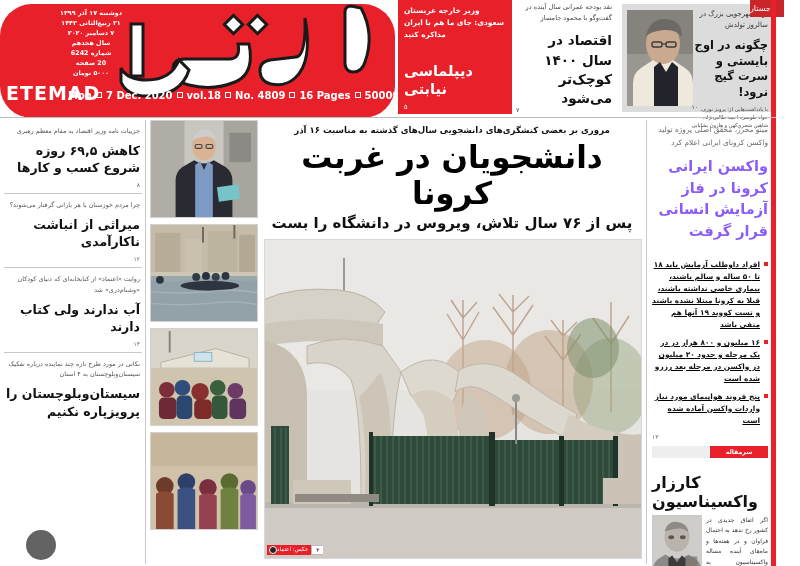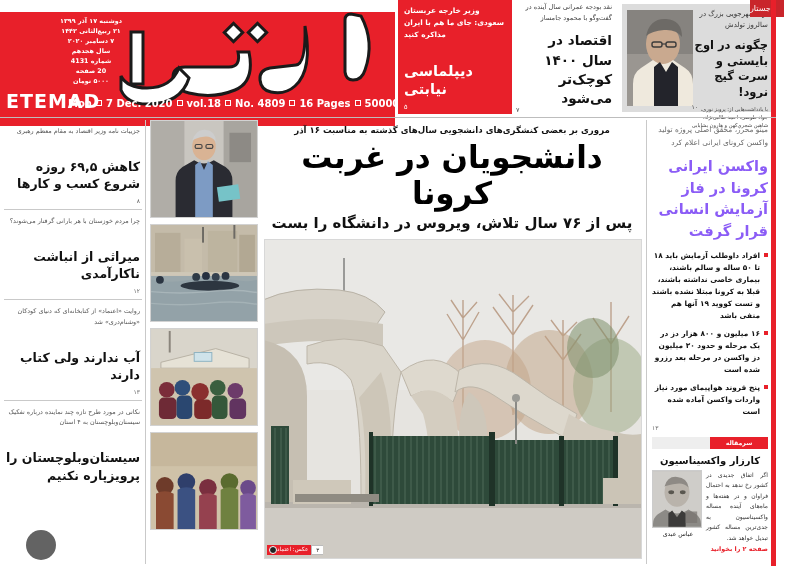--- a/index.html
+++ b/index.html
@@ -2,21 +2,21 @@
 <html><head>
 <meta charset="utf-8">
 <style>
   html,body{margin:0;padding:0;background:#ffffff;}
   body{width:800px;height:566px;overflow:hidden;
        font-family:"DejaVu Sans","Liberation Sans",sans-serif;
        direction:rtl;}
   .page{position:relative;width:800px;height:566px;background:#fff;}
 
   
-  .masthead{position:absolute;left:0;top:12px;width:395px;height:114px;background:#e8202a;overflow:hidden;}
+  .masthead{position:absolute;left:0;top:4px;width:395px;height:114px;background:#e8202a;overflow:hidden;border-radius:32px;}
   .logo-art{position:absolute;right:6px;top:-4px;width:280px;height:104px;}
   .etemad-latin{position:absolute;left:6px;bottom:14px;font-family:"DejaVu Sans","Liberation Sans",sans-serif;
      font-weight:bold;font-size:19px;color:#fff;letter-spacing:1px;direction:ltr;}
   .issueline{position:absolute;left:68px;bottom:17px;direction:ltr;color:#fff;font-size:10px;
      font-weight:bold;white-space:nowrap;}
   .issueline span.sq{display:inline-block;width:4px;height:4px;border:1px solid #fff;margin:0 4px 0 4px;vertical-align:1px;}
   .datebox{position:absolute;left:58px;top:5px;width:66px;text-align:center;color:#fff;
      font-size:6.4px;line-height:1.55;direction:rtl;font-weight:bold;}
 
   
@@ -48,49 +48,49 @@
 
   
   .hr-main{position:absolute;left:0;top:117px;width:776px;height:1px;background:#bdbdbd;}
   .v-left{position:absolute;left:145px;top:120px;width:1px;height:444px;background:#c9c9c9;}
   .v-right{position:absolute;left:646px;top:120px;width:1px;height:444px;background:#c9c9c9;}
 
   
   .leftcol{position:absolute;left:2px;top:120px;width:142px;height:444px;}
   .lbrief{position:relative;box-sizing:border-box;padding:6px 4px 2px 4px;text-align:right;}
   .lbrief .kicker{font-size:6.4px;line-height:1.7;color:#555;}
-  .lbrief .hl{margin-top:21px;font-size:12.5px;font-weight:bold;line-height:1.4;color:#111;}
+  .lbrief .hl{margin-top:5px;font-size:12.5px;font-weight:bold;line-height:1.4;color:#111;}
   .lbrief .pg{margin-top:4px;font-size:6px;color:#666;text-align:right;}
   .lsep{height:1px;background:#c9c9c9;margin:3px 2px 0 2px;}
   .thumbcol{position:absolute;left:148px;top:120px;width:110px;}
   .thumb{width:108px;height:auto;margin-bottom:6px;border:1px solid #d2d2d2;box-sizing:border-box;background:#ccc;}
 
   
   .center{position:absolute;left:262px;top:120px;width:380px;}
   .c-kicker{text-align:center;font-size:8.6px;font-weight:bold;color:#111;margin:4px 0 2px 0;line-height:1.5;}
   .c-head{text-align:center;font-size:31px;font-weight:bold;color:#000;line-height:1.18;letter-spacing:-0.5px;}
   .c-sub{text-align:center;font-size:15px;font-weight:bold;color:#111;margin-top:2px;line-height:1.3;}
   .mainphoto{position:relative;margin-top:5px;width:378px;height:320px;overflow:hidden;border:1px solid #d8d8d8;box-sizing:border-box;}
   .photocred{position:absolute;left:2px;bottom:3px;height:9px;display:flex;align-items:center;direction:rtl;}
   .photocred .lbl{background:#e8202a;color:#fff;font-size:5.6px;padding:1px 3px 1px 10px;line-height:1.3;position:relative;}
   .photocred .cam{position:absolute;left:2px;top:1px;width:6px;height:6px;border-radius:50%;background:#222;border:1px solid #fff;}
   .photocred .num{background:#fff;color:#111;font-size:5.6px;padding:1px 4px;border:1px solid #bbb;border-right:none;}
 
   
   .rightcol{position:absolute;left:650px;top:120px;width:120px;height:444px;text-align:right;}
   .r-kicker{font-size:7.4px;line-height:1.75;color:#6b6b6b;padding:4px 2px 0 2px;}
   .r-head{margin-top:6px;font-size:14.5px;font-weight:bold;line-height:1.5;color:#8b5cf6;padding:0 2px;}
-  .bullets{margin-top:7px;padding:0 2px;}
+  .bullets{margin-top:16px;padding:0 2px;text-decoration:underline;}
   .bullet{position:relative;font-size:7.4px;line-height:1.62;color:#111;font-weight:bold;margin-bottom:6px;padding-right:8px;}
   .bullet::before{content:"";position:absolute;right:0;top:3px;width:4px;height:4px;background:#e8202a;}
   .r-pg{font-size:6px;color:#666;text-align:left;padding:0 2px;}
   .sarmaghale-bar{margin:6px 2px 0 2px;height:12px;background:#eeeeee;position:relative;}
   .sarmaghale-bar .tag{position:absolute;right:0;top:0;height:12px;width:58px;background:#e8202a;color:#fff;
       font-size:6.2px;font-weight:bold;text-align:center;line-height:12px;}
-  .ed-title{margin:6px 2px 0 2px;font-size:10px;font-weight:bold;color:#111;text-align:center;}
+  .ed-title{margin:15px 2px 0 2px;font-size:16px;font-weight:bold;color:#111;text-align:left;}
   .ed-body{margin-top:4px;padding:0 2px;}
   .ed-text{width:62px;float:right;font-size:6px;line-height:1.75;color:#333;text-align:justify;}
   .ed-photo{width:50px;height:58px;float:left;background:#b9b9b9;overflow:hidden;border:1px solid #ccc;box-sizing:border-box;}
   .ed-name{clear:left;float:left;width:52px;text-align:center;font-size:6.2px;color:#222;margin-top:2px;}
   .ed-more{clear:both;padding-top:2px;font-size:6.4px;color:#e8202a;font-weight:bold;text-align:right;}
 
   
   .wm{position:absolute;left:26px;bottom:6px;display:flex;align-items:center;opacity:.96;}
   .wm .circ{width:30px;height:30px;border-radius:50%;background:#1f1f1f;opacity:.72;}
   .wm .txt{margin-left:5px;color:#fff;font-size:11px;font-weight:bold;line-height:1.15;direction:ltr;
@@ -117,21 +117,21 @@
           <rect x="142" y="18" width="13" height="13" transform="rotate(45 148.5 24.5)"></rect>
         </g>
       </svg>
     </div>
 
     <div class="datebox">
       <div>دوشنبه ۱۷ آذر ۱۳۹۹</div>
       <div>۲۱ ربیع‌الثانی ۱۴۴۲</div>
       <div>۷ دسامبر ۲۰۲۰</div>
       <div>سال هجدهم</div>
-      <div>شماره 4131</div>
+      <div>شماره 6242</div>
       <div>20 صفحه</div>
       <div>۵۰۰۰ تومان</div>
     </div>
 
     <div class="etemad-latin">ETEMAD</div>
 
     <div class="issueline">
       <span>Mon</span><span class="sq"></span><span>7 Dec. 2020</span><span class="sq"></span><span>vol.18</span><span class="sq"></span><span>No. 4809</span><span class="sq"></span><span>16 Pages</span><span class="sq"></span><span>50000 Rials</span>
     </div>
   </div>

